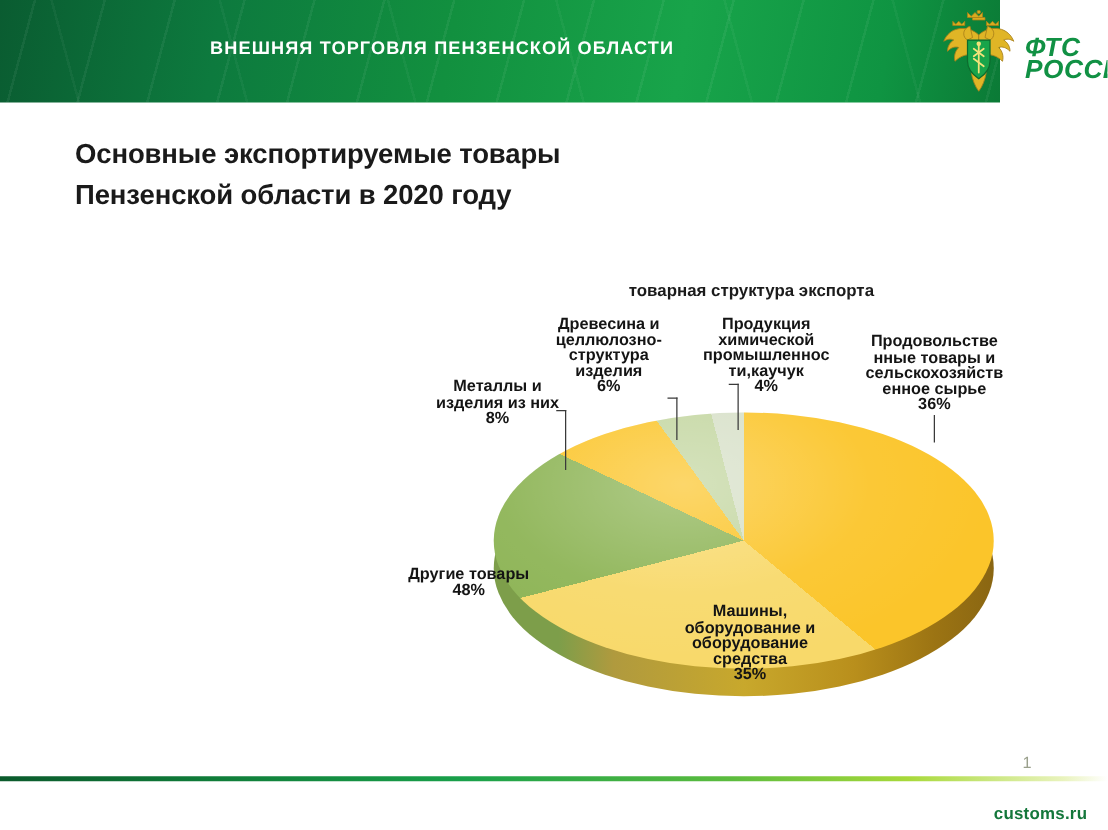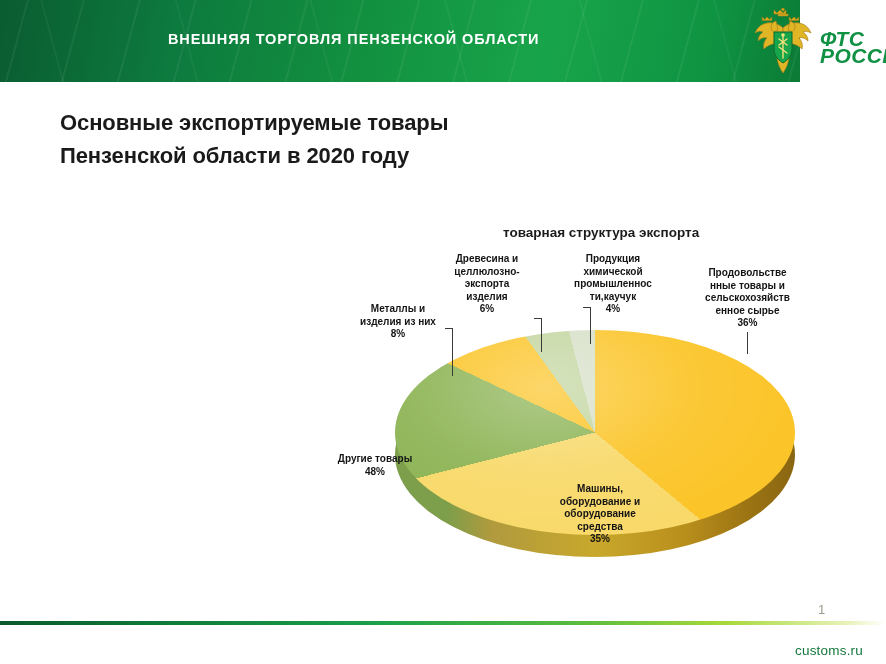--- a/index.html
+++ b/index.html
@@ -178,21 +178,21 @@
     background: radial-gradient(ellipse at 38% 28%,
        rgba(255,255,255,0.30) 0%,
        rgba(255,255,255,0.06) 42%,
        rgba(255,255,255,0.00) 70%);
     pointer-events: none;
   }
 
   
   .lbl {
     position: absolute;
-    font-size: 10px;
+    font-size: 13px;
     font-weight: bold;
     line-height: 12.5px;
     color: #141414;
     text-align: center;
   }
   .lbl.inside {
     color: #141414;
   }
   .leader {
     position: absolute;
@@ -222,21 +222,21 @@
     left: 818px;
     top: 602px;
     font-size: 13px;
     color: #9aa08c;
   }
   .footer-brand {
     position: absolute;
     left: 795px;
     top: 643px;
     font-size: 13.5px;
-    font-weight: normal;
+    font-weight: bold;
     color: #14773b;
     letter-spacing: 0.2px;
   }
 </style>
 </head>
 <body>
 
 <div class="header">
   <div class="header-stripes"></div>
   <div class="header-stripes2"></div>
@@ -316,21 +316,21 @@
     <div>нные товары и</div>
     <div>сельскохозяйств</div>
     <div>енное сырье</div>
     <div>36%</div>
   </div>
   <div class="leader v" style="left:447px; top:117px; height:22px;"></div>
 
   <div class="lbl" style="left:133px; top:38px; width:108px;">
     <div>Древесина и</div>
     <div>целлюлозно-</div>
-    <div>экспорта</div>
+    <div>структура</div>
     <div>изделия</div>
     <div>6%</div>
   </div>
   <div class="leader v" style="left:241px; top:103px; height:34px;"></div>
   <div class="leader h" style="left:234px; top:103px; width:8px;"></div>
 
   <div class="lbl" style="left:262px; top:38px; width:102px;">
     <div>Продукция</div>
     <div>химической</div>
     <div>промышленнос</div>

